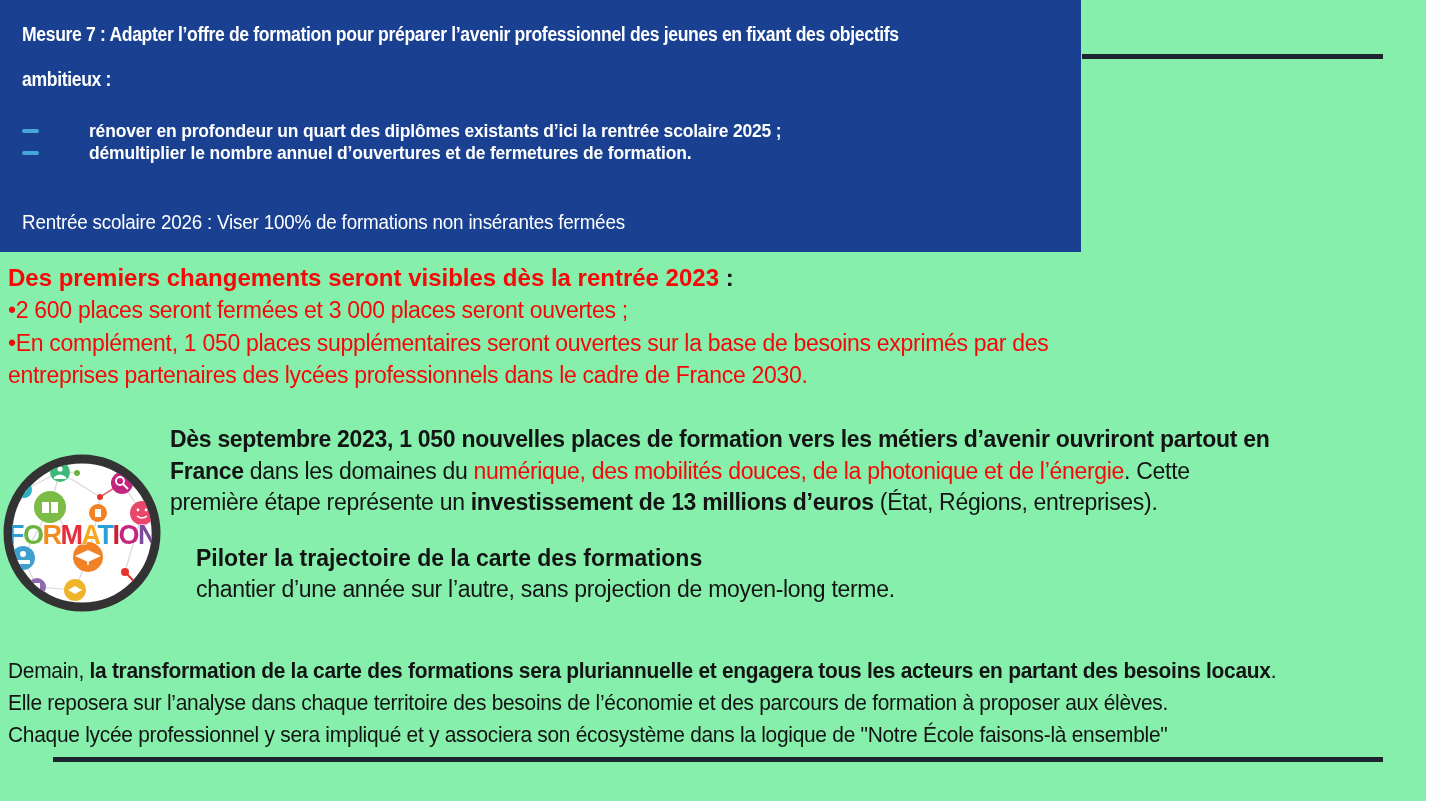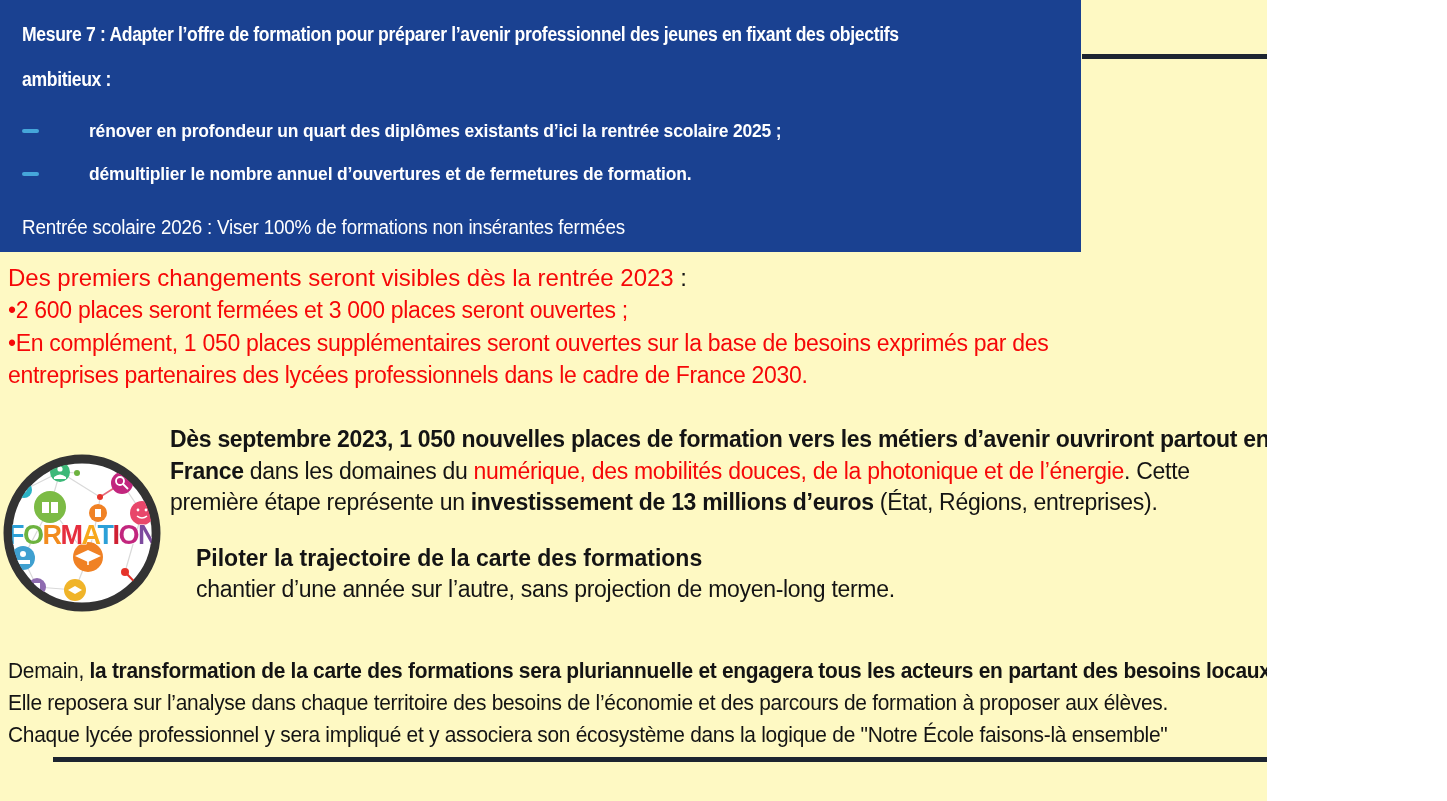--- a/index.html
+++ b/index.html
@@ -1,42 +1,42 @@
 <!DOCTYPE html>
 <html style="--blue-bg: #1a4191; --red: #f60808; --black: #141414; --dash: #45a6da; --rule: #1d2530;"><head>
 <meta charset="utf-8">
 <style>
   html,body{margin:0;padding:0;background:#ffffff;}
-  .page{position:relative;width:1267px;height:801px;background:#fef9c3;overflow:hidden;
+  .page{position:relative;width:1426px;height:801px;background:#86efac;overflow:hidden;
         font-family:"Liberation Sans",sans-serif;color:var(--black);}
 
   
   .blue-panel{position:absolute;left:0;top:0;width:1081px;height:252px;
               background:var(--blue-bg);color:#ffffff;box-sizing:border-box;
               padding:12px 18px 0 22px;}
   .bp-title .line{font-weight:bold;font-size:20px;line-height:45px;letter-spacing:-0.4px;
                   white-space:nowrap;transform:scaleX(0.88);transform-origin:0 50%;}
   .bp-bullet{display:flex;align-items:flex-start;font-weight:bold;font-size:19px;
              line-height:22px;letter-spacing:-0.2px;white-space:nowrap;gap:36px;}
   .bp-bullet.first{margin-top:18px;}
-  .bp-bullet.second{margin-top:21px;}
+  .bp-bullet.second{}
   .bp-dash{flex:none;width:17px;height:4px;border-radius:2px;background:var(--dash);
            margin:9px 14px 0 0;}
   .bp-bullet .txt{display:inline-block;transform:scaleX(0.92);transform-origin:0 50%;}
-  .bp-footer{margin-top:30px;font-size:20px;line-height:24px;letter-spacing:-0.2px;
+  .bp-footer{margin-top:46px;font-size:20px;line-height:24px;letter-spacing:-0.2px;
              white-space:nowrap;}
   .bp-footer .txt{display:inline-block;transform:scaleX(0.94);transform-origin:0 50%;}
 
   
   .top-rule{position:absolute;left:1082px;top:54px;width:301px;height:5px;background:var(--rule);}
   .bottom-rule{position:absolute;left:53px;top:757px;width:1330px;height:5px;background:var(--rule);}
 
   
   .red-section{position:absolute;left:8px;top:261px;width:1300px;color:var(--red);}
-  .red-heading{font-size:24px;font-weight:normal;line-height:33px;white-space:nowrap;}
+  .red-heading{font-size:24px;font-weight:bold;line-height:33px;white-space:nowrap;}
   .red-section .line{font-size:23px;line-height:32.5px;letter-spacing:-0.3px;white-space:nowrap;}
 
   
   .logo{position:absolute;left:0px;top:448px;width:164px;height:170px;}
 
   
   .sept{position:absolute;left:170px;top:424px;width:1274px;}
   .sept .line{font-size:23px;line-height:31.5px;letter-spacing:-0.3px;white-space:nowrap;}
   .pilot{position:absolute;left:170px;top:542px;width:1274px;margin-left:26px;}
   .pilot-title{font-size:23px;font-weight:bold;line-height:32px;white-space:nowrap;}

